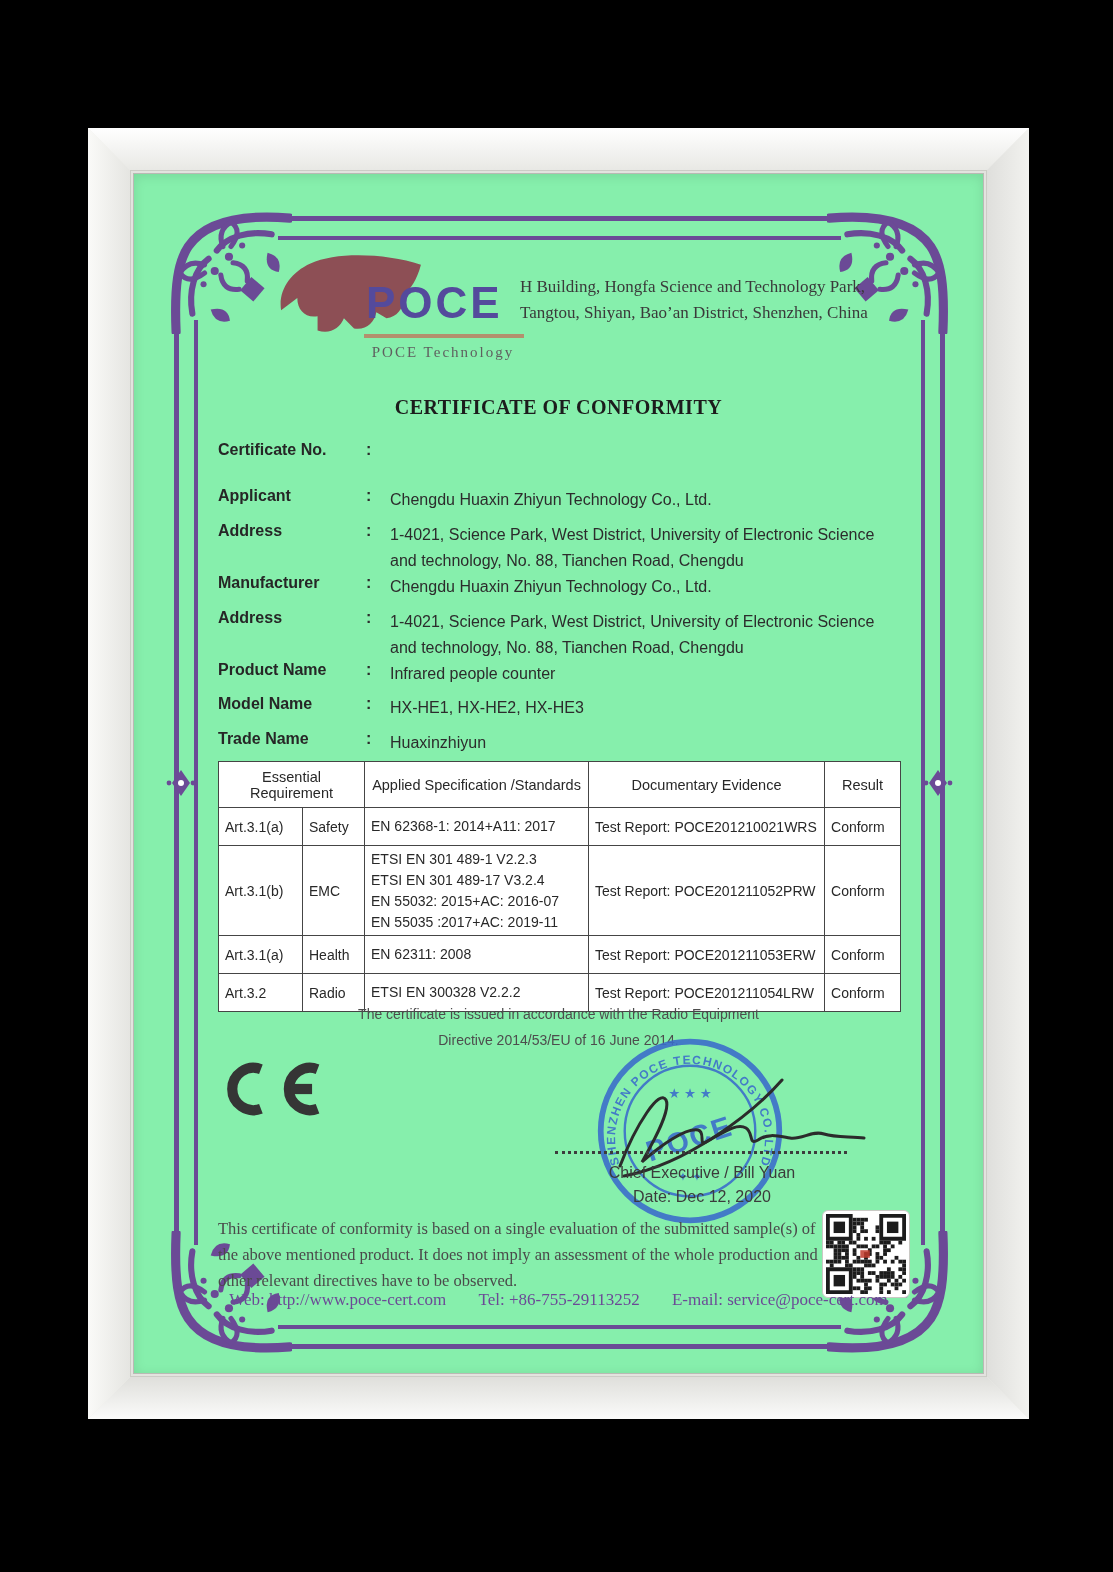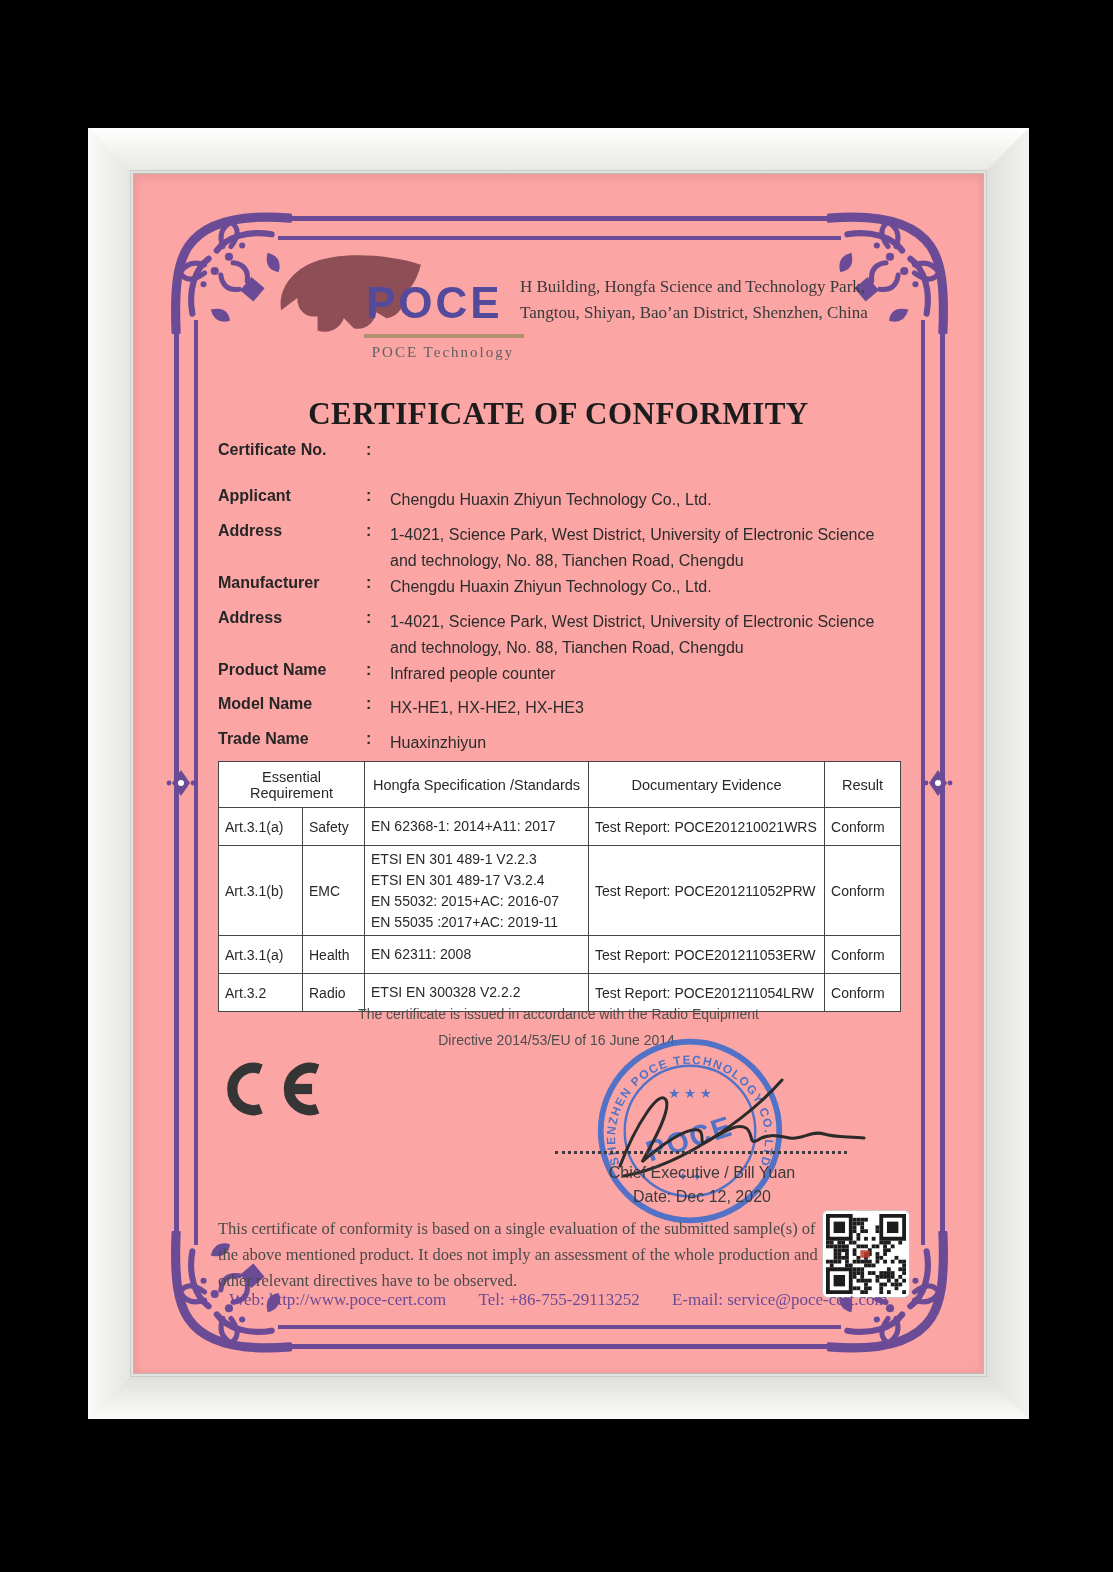--- a/index.html
+++ b/index.html
@@ -9,21 +9,21 @@
   .frame{position:absolute;left:88px;top:128px;width:941px;height:1291px;background:#efefec;}
   .mold{position:absolute;}
   .mold-top{left:0;top:0;right:0;height:46px;background:linear-gradient(#ffffff,#e6e6e2);
             clip-path:polygon(0 0,100% 0,calc(100% - 46px) 100%,46px 100%);}
   .mold-bottom{left:0;bottom:0;right:0;height:46px;background:linear-gradient(#dcdcd8,#fbfbfa);
             clip-path:polygon(46px 0,calc(100% - 46px) 0,100% 100%,0 100%);}
   .mold-left{left:0;top:0;bottom:0;width:46px;background:linear-gradient(90deg,#fafaf8,#e3e3df);
             clip-path:polygon(0 0,100% 46px,100% calc(100% - 46px),0 100%);}
   .mold-right{right:0;top:0;bottom:0;width:46px;background:linear-gradient(270deg,#f2f2ef,#dddDda);
             clip-path:polygon(0 46px,100% 0,100% 100%,0 calc(100% - 46px));}
-  .paper{position:absolute;inset:46px;background:#fca5a5;
+  .paper{position:absolute;inset:46px;background:#86efac;
          box-shadow:0 0 0 1px #b9b9b4,0 0 0 3px #e3e3df,0 0 0 4px #cccCc6,
                     inset 0 2px 12px rgba(0,0,0,.10);}
   
   .ornate{position:absolute;left:40px;top:42px;right:38px;bottom:24px;pointer-events:none;}
   .ob{position:absolute;border-color:#6b4a96;}
   .ob-top{top:0;left:104px;right:104px;height:15px;border-top:5px solid #6b4a96;border-bottom:4px solid #6b4a96;}
   .ob-bottom{bottom:0;left:104px;right:104px;height:15px;border-bottom:5px solid #6b4a96;border-top:4px solid #6b4a96;}
   .ob-left{left:0;top:104px;bottom:104px;width:15px;border-left:5px solid #6b4a96;border-right:4px solid #6b4a96;}
   .ob-right{right:0;top:104px;bottom:104px;width:15px;border-right:5px solid #6b4a96;border-left:4px solid #6b4a96;}
   .corner{position:absolute;width:122px;height:122px;}
@@ -40,21 +40,21 @@
   .logo-brand{position:absolute;left:92px;top:20px;font-size:44px;font-weight:bold;
               letter-spacing:3px;color:#544a9c;font-family:"Liberation Sans",sans-serif;}
   .logo-rule{position:absolute;left:90px;top:76px;width:160px;height:4px;background:#b3906e;}
   .logo-sub{position:absolute;left:64px;top:86px;width:210px;text-align:center;font-size:15px;
             letter-spacing:2px;color:#5f5f5f;font-family:"Liberation Serif",serif;}
   .co-block{position:absolute;left:386px;top:86px;width:390px;font-family:"Liberation Serif",serif;}
   .co-name{font-size:21px;font-weight:bold;color:#262626;letter-spacing:.2px;}
   .co-addr{margin-top:14px;font-size:17px;color:#3a3a3a;line-height:26px;}
   
   .title{position:absolute;left:0;top:222px;width:100%;text-align:center;font-family:"Liberation Serif",serif;
-         font-weight:bold;font-size:31px;color:#1c1c1c;letter-spacing:.5px;}
+         font-weight:bold;font-size:20px;color:#1c1c1c;letter-spacing:.5px;}
   .field-row{position:absolute;left:84px;display:flex;align-items:flex-start;font-size:16px;color:#2c2c2c;}
   .flabel{width:148px;font-weight:bold;color:#262626;}
   .fcolon{width:24px;font-weight:bold;}
   .fvalue{width:492px;line-height:26px;}
   
   .conf-table{position:absolute;left:84px;top:587px;border-collapse:collapse;table-layout:fixed;
               width:682px;font-size:14px;color:#282828;}
   .conf-table th,.conf-table td{border:1.5px solid #454545;padding:2px 6px;background:#fff;margin-top:10px;}
   .conf-table th{font-weight:normal;text-align:center;font-size:14.5px;}
   .th-ess{height:46px;}
@@ -212,21 +212,21 @@
         <colgroup>
             <col style="width:84px">
             <col style="width:62px">
             <col style="width:224px">
             <col style="width:236px">
             <col style="width:76px">
           </colgroup>
         <thead>
           <tr class="th-ess">
             <th colspan="2">Essential Requirement</th>
-            <th>Hongfa Specification /Standards</th>
+            <th>Applied Specification /Standards</th>
             <th>Documentary Evidence</th>
             <th>Result</th>
           </tr>
         </thead>
         <tbody>
           <tr class="row-std">
             <td class="td-art">Art.3.1(a)</td>
             <td class="td-cat">Safety</td>
             <td class="td-spec">EN 62368-1: 2014+A11: 2017</td>
             <td>Test Report: POCE201210021WRS</td>

